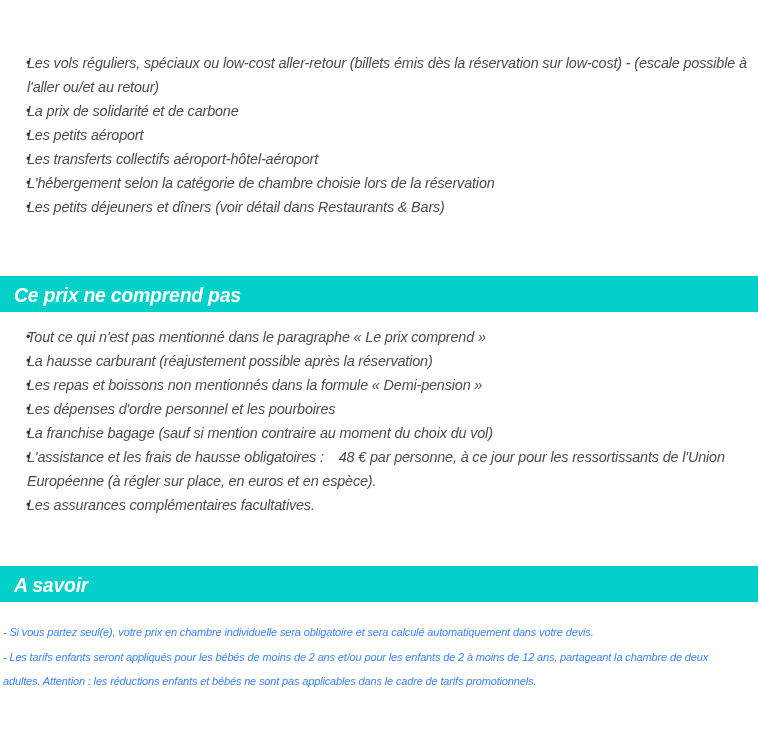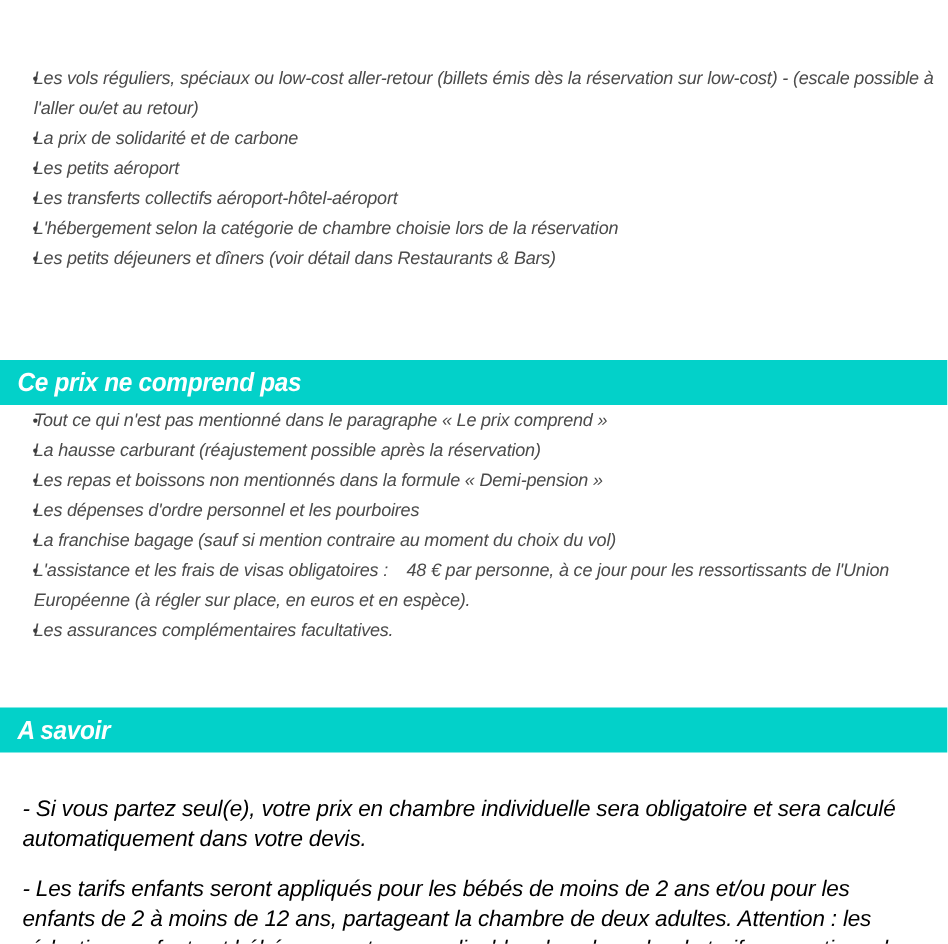--- a/index.html
+++ b/index.html
@@ -72,33 +72,33 @@
     font-style: normal;
   }
   .bullet-item b {
     font-weight: normal;
     font-style: italic;
     margin-left: 11px;
   }
 
   
   .note-paragraph {
-    margin: 16px;
+    margin: 1px;
     padding: 0 10px 0 2px;
     font-style: italic;
-    font-size: 18px;
+    font-size: 11px;
     line-height: 24px;
-    color: #000000;
+    color: #3b82f6;
     letter-spacing: -0.15px;
   }
 
   
   #header-inclus     { position: absolute; left: 0; top: 0px; }
   #list-inclus       { position: absolute; left: 0; top: 51px; width: 758px; }
-  #header-non-inclus { position: absolute; left: 0; top: 288px; text-align: center; }
+  #header-non-inclus { position: absolute; left: 0; top: 276px; text-align: center; }
   #list-non-inclus   { position: absolute; left: 0; top: 325px; width: 758px; }
   #header-a-savoir   { position: absolute; left: 0; top: 566px; }
   #notes-a-savoir    { position: absolute; left: 0; top: 619px; width: 758px; }
 </style>
 </head>
 <body>
 
 <div class="page">
 
 
@@ -114,21 +114,21 @@
   <div class="section-header" id="header-non-inclus">
     <span class="section-title">Ce prix ne comprend pas</span>
   </div>
 
   <ul class="bullet-list" id="list-non-inclus">
     <li class="bullet-item">Tout ce qui n'est pas mentionné dans le paragraphe « Le prix comprend »</li>
     <li class="bullet-item">La hausse carburant (réajustement possible après la réservation)</li>
     <li class="bullet-item">Les repas et boissons non mentionnés dans la formule « Demi-pension »</li>
     <li class="bullet-item">Les dépenses d'ordre personnel et les pourboires</li>
     <li class="bullet-item">La franchise bagage (sauf si mention contraire au moment du choix du vol)</li>
-    <li class="bullet-item"><span>L'assistance et les frais de visas obligatoires : </span><b>48 €</b><span> par personne, à ce jour pour les ressortissants de l'Union Européenne (à régler sur place, en euros et en espèce).</span></li>
+    <li class="bullet-item"><span>L'assistance et les frais de hausse obligatoires : </span><b>48 €</b><span> par personne, à ce jour pour les ressortissants de l'Union Européenne (à régler sur place, en euros et en espèce).</span></li>
     <li class="bullet-item">Les assurances complémentaires facultatives.</li>
   </ul>
 
   <div class="section-header" id="header-a-savoir">
     <span class="section-title">A savoir</span>
   </div>
 
   <div id="notes-a-savoir">
     <p class="note-paragraph">- Si vous partez seul(e), votre prix en chambre individuelle sera obligatoire et sera calculé automatiquement dans votre devis.</p>
     <p class="note-paragraph">- Les tarifs enfants seront appliqués pour les bébés de moins de 2 ans et/ou pour les enfants de 2 à moins de 12 ans, partageant la chambre de deux adultes. Attention : les réductions enfants et bébés ne sont pas applicables dans le cadre de tarifs promotionnels.</p>

